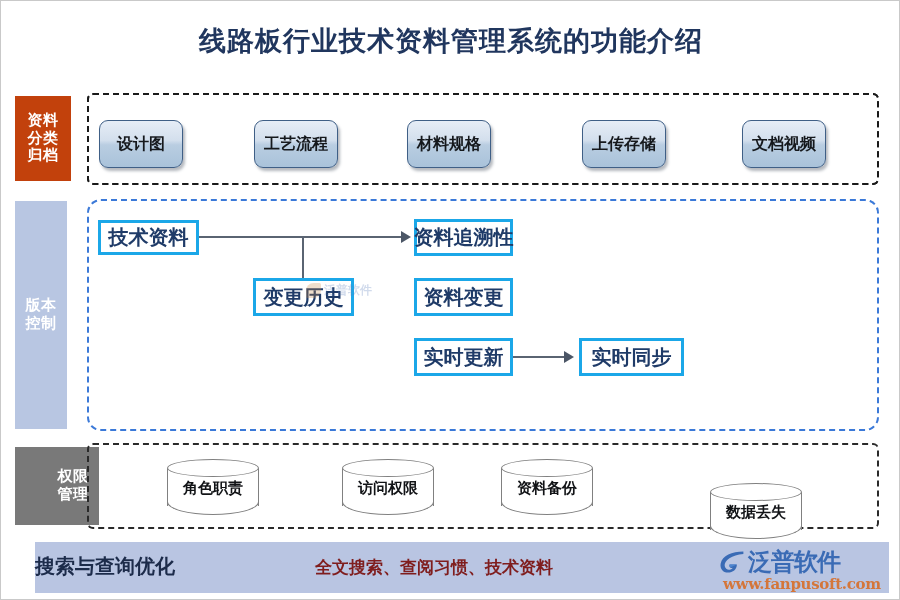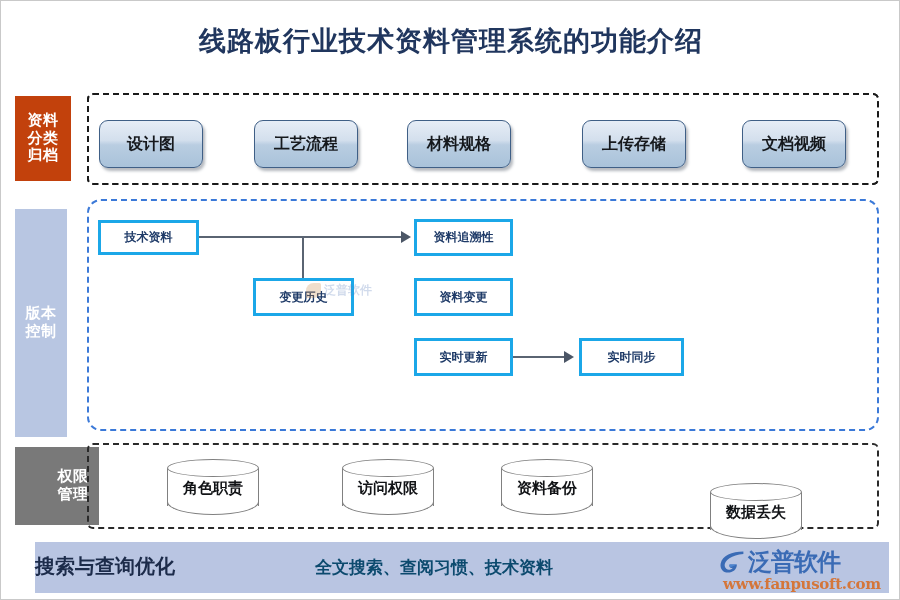--- a/index.html
+++ b/index.html
@@ -49,21 +49,21 @@
     line-height: 1.18;
     letter-spacing: 0.5px;
     font-family: "DejaVu Serif", "Liberation Serif", serif;
   }
   .band-label span { display: block; }
   #band-label-archive {
     left: 14px; top: 95px; width: 56px; height: 85px;
     background: #c2410c;
   }
   #band-label-version {
-    left: 14px; top: 208px; width: 52px; height: 228px;
+    left: 14px; top: 200px; width: 52px; height: 228px;
     background: #b8c6e2;
   }
   #band-label-permission {
     left: 14px; top: 446px; width: 52px; height: 78px;
     background: #797979;
     padding-left: 32px;
   }
 
   
   .frame {
@@ -92,21 +92,21 @@
   #frame-permission {
     left: 86px; top: 442px; width: 792px; height: 86px;
     border: 2px dashed #2a2a2a;
     border-radius: 6px;
   }
 
   
   .chip {
     position: absolute;
     top: 119px;
-    width: 104px;
+    width: 84px;
     height: 48px;
     border: 1px solid #3f5f86;
     border-radius: 9px;
     background: linear-gradient(to bottom, #e6edf6 0%, #d3dfed 42%, #b9cde1 52%, #a9c2da 100%);
     box-shadow: 2px 3px 3px rgba(70, 80, 95, 0.40);
     display: flex;
     align-items: center;
     justify-content: center;
     font-size: 16px;
     font-weight: bold;
@@ -122,21 +122,21 @@
   #chip-4 { left: 741px; }
 
   
   .vbox {
     position: absolute;
     border: 3px solid #1ba7e8;
     background: #ffffff;
     display: flex;
     align-items: center;
     justify-content: center;
-    font-size: 12px;
+    font-size: 20px;
     font-weight: bold;
     color: #1f3b68;
     font-family: Liberation Serif, serif;
     white-space: nowrap;
     box-sizing: border-box;
   }
   #vbox-tech      { left: 97px;  top: 219px; width: 101px; height: 35px; }
   #vbox-history   { left: 252px; top: 277px; width: 101px; height: 38px; }
   #vbox-trace     { left: 413px; top: 218px; width: 99px;  height: 37px; }
   #vbox-change    { left: 413px; top: 277px; width: 99px;  height: 38px; }
@@ -259,21 +259,21 @@
     color: #1c2b4a;
     font-family: "DejaVu Serif", "Liberation Serif", serif;
     white-space: nowrap;
   }
   #footer-center {
     position: absolute;
     left: 280px;
     top: 14px;
     font-size: 17px;
     font-weight: bold;
-    color: #0c4a6e;
+    color: #7f1d1d;
     font-family: Liberation Mono, monospace;
     white-space: nowrap;
   }
   #brand {
     position: absolute;
     right: 2px;
     top: 4px;
     width: 168px;
     height: 46px;
   }

